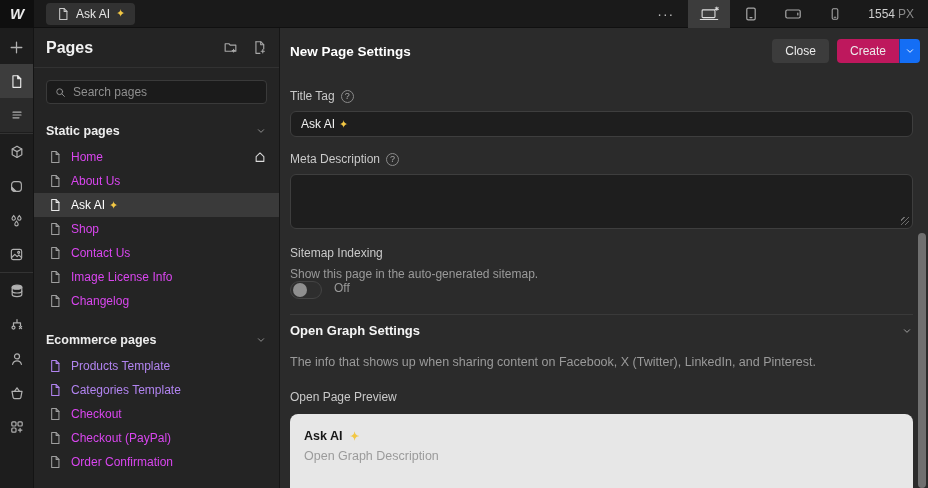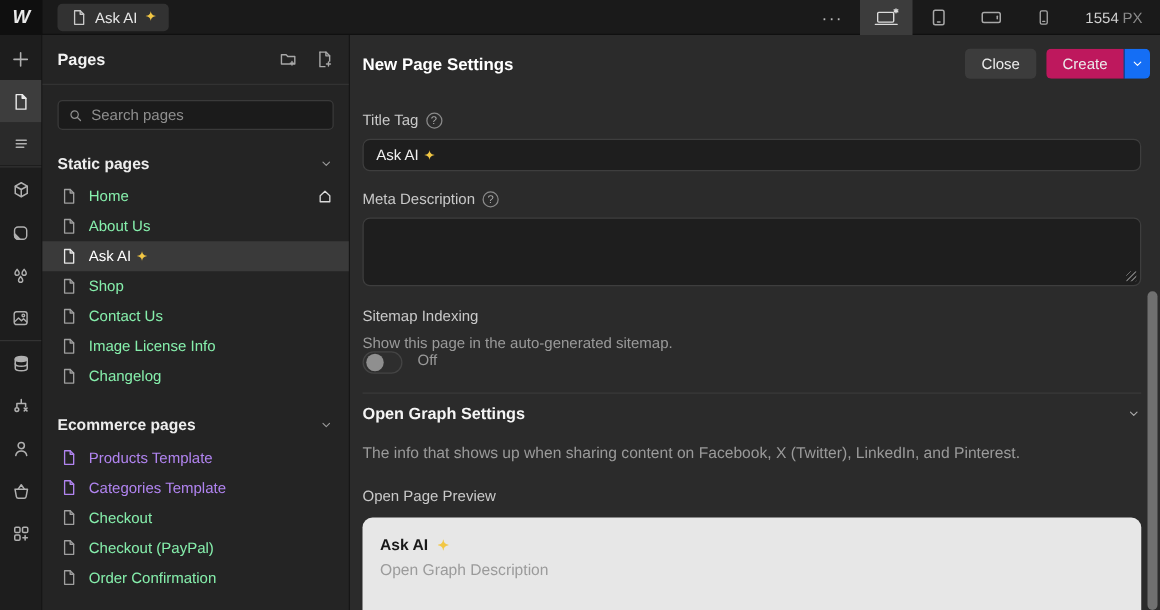--- a/index.html
+++ b/index.html
@@ -50,41 +50,41 @@
 
   
   .pages-panel {
     position:absolute; top:28px; left:34px; width:246px; height:460px;
     background:#242424; border-right:1px solid #161616;
   }
   .pages-head {
     height:40px; display:flex; align-items:center; padding:0 12px;
     border-bottom:1px solid #323232;
   }
-  .pages-title { font-weight:bold; font-size:13px; color:#f2f2f2; flex:1; }
+  .pages-title { font-weight:bold; font-size:16px; color:#f2f2f2; flex:1; }
   .pages-head .ic { color:#a8a8a8; margin-left:14px; }
   .search-wrap {
     margin:12px 12px 12px 12px; height:24px; background:#1b1b1b;
     border:1px solid #3a3a3a; border-radius:4px;
     display:flex; align-items:center; padding:0 7px; gap:6px;
   }
   .search-wrap .ic { color:#8f8f8f; }
   .search-wrap input {
     background:transparent; border:none; outline:none; color:#dcdcdc;
     font-family:inherit; font-size:12px; width:100%;
   }
   .search-wrap input::placeholder { color:#8f8f8f; }
   .section-head {
     display:flex; align-items:center; padding:0 12px; height:28px; margin-top:13px;
   }
   .section-title { font-weight:bold; font-size:12.5px; color:#ededed; flex:1; }
   .section-head .ic { color:#9a9a9a; }
   .page-row {
     height:24px; display:flex; align-items:center; gap:9px; padding:0 12px 0 14px;
-    color:#86efac;
+    color:#d946ef;
   }
   .page-row .ic { color:#9f9f9f; }
   .page-row.selected { background:#3a3a3a; color:#ffffff; }
   .page-row.selected .ic { color:#e8e8e8; }
   .page-row.purple, .page-row.purple .ic { color:#b184f0; }
   .row-label { flex:1; white-space:nowrap; overflow:hidden; text-overflow:ellipsis; }
   .home-mark { margin-left:auto; color:#dadada !important; }
   .sparkle { color:#f2c744; margin-left:4px; font-size:11px; }
 
   

